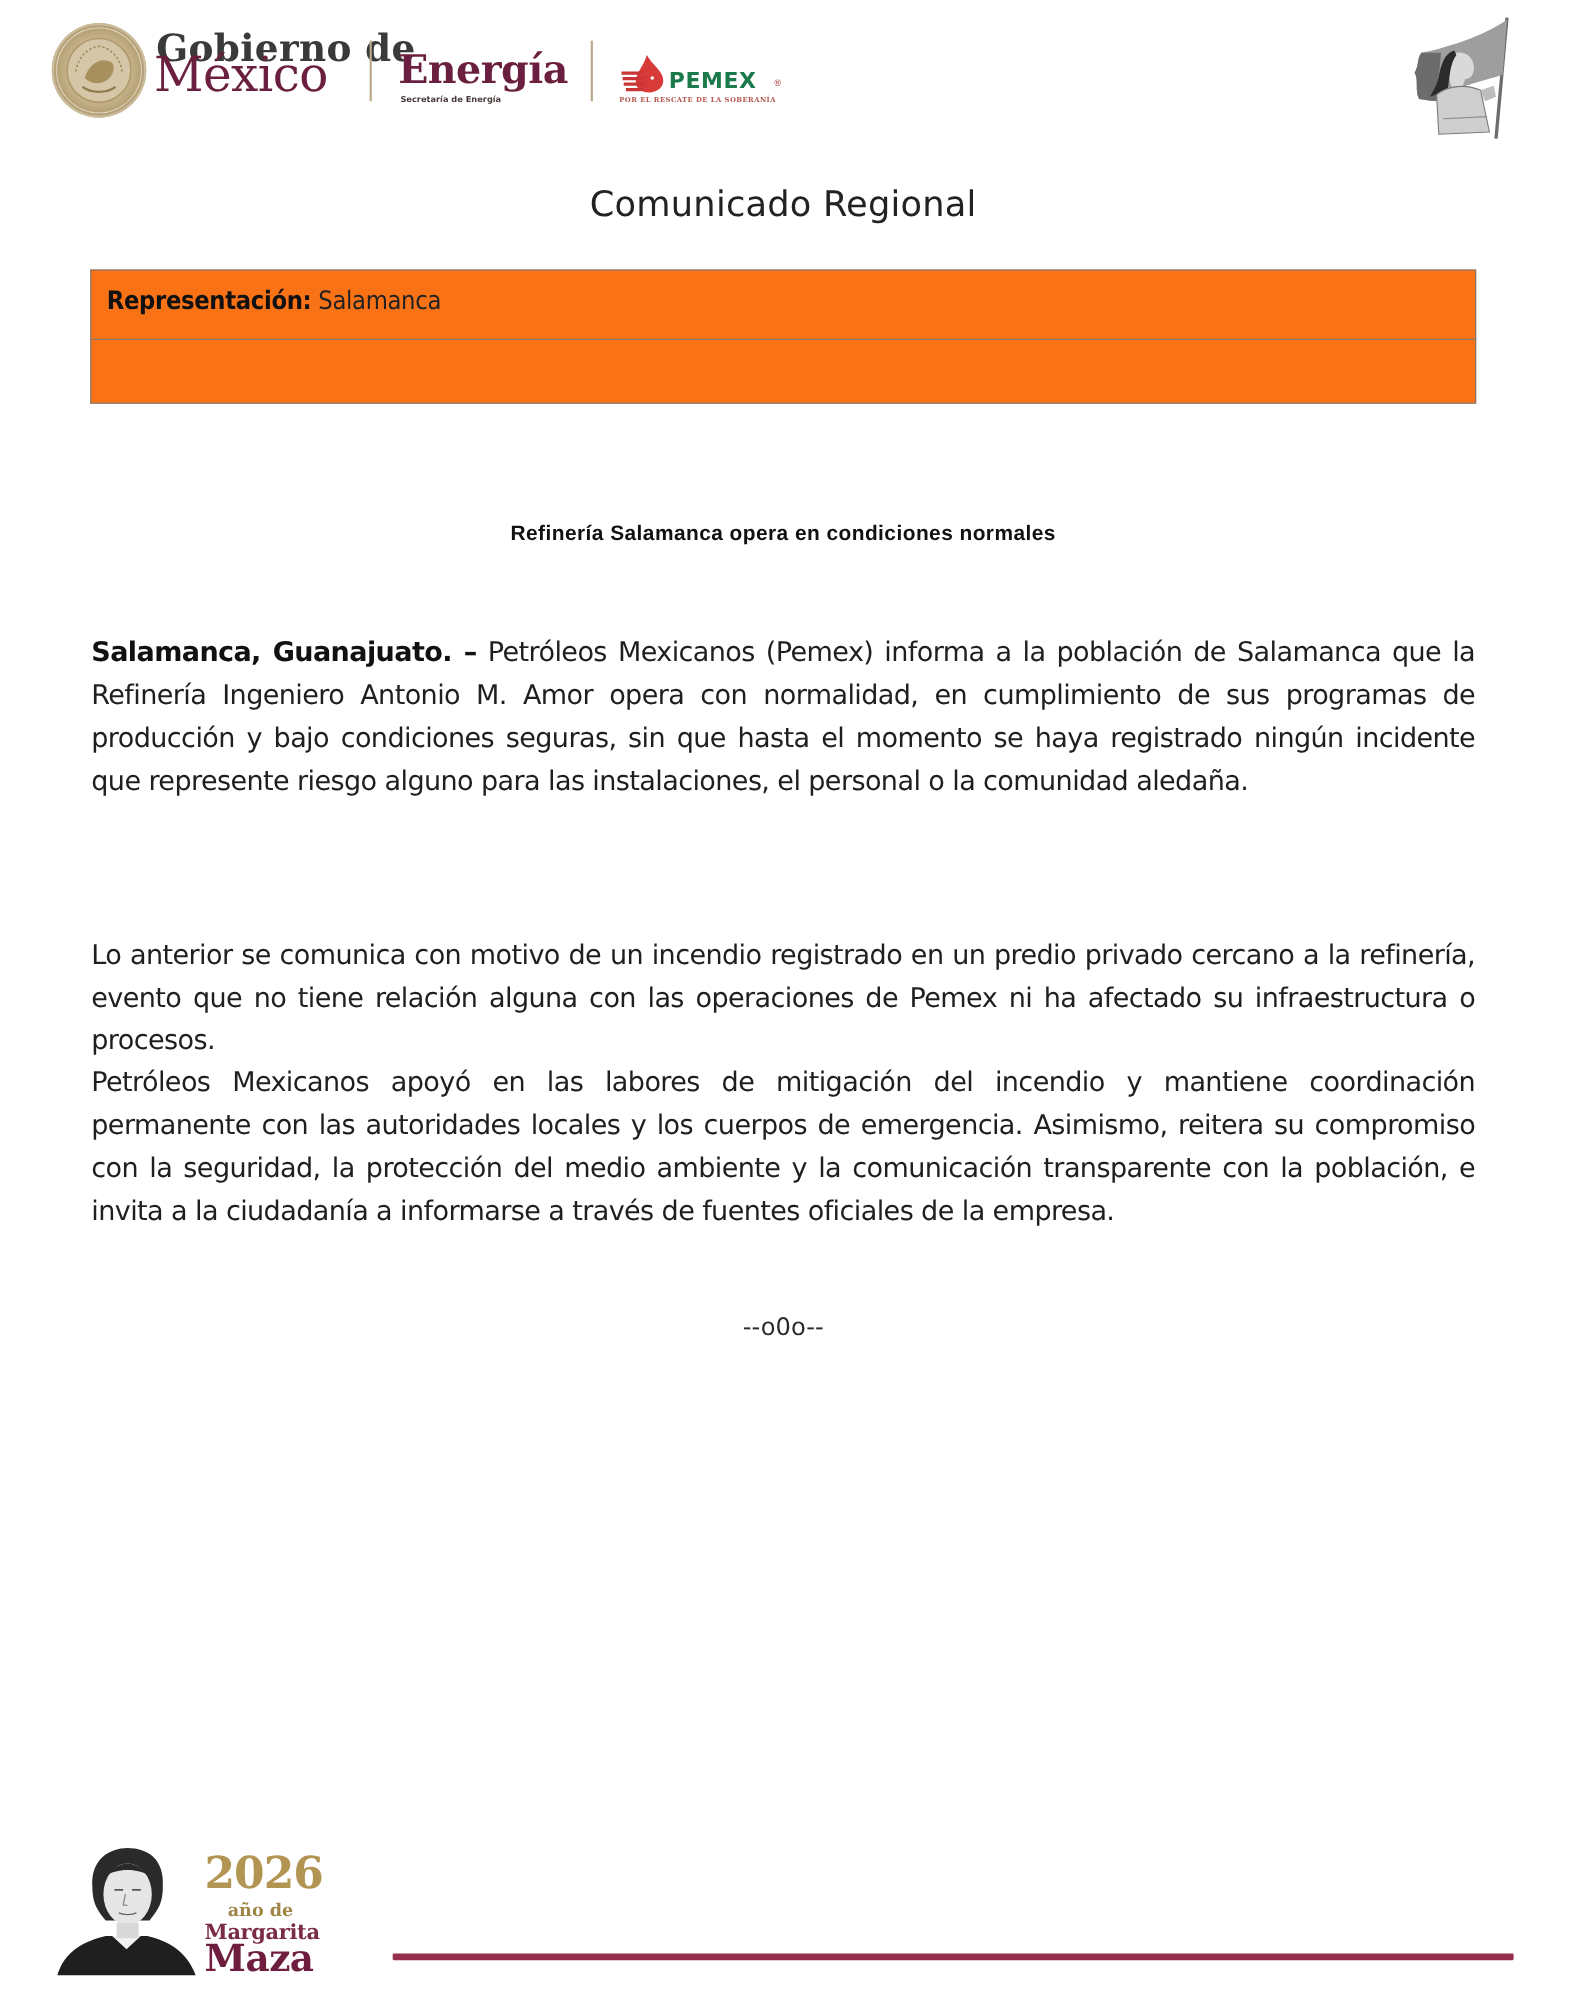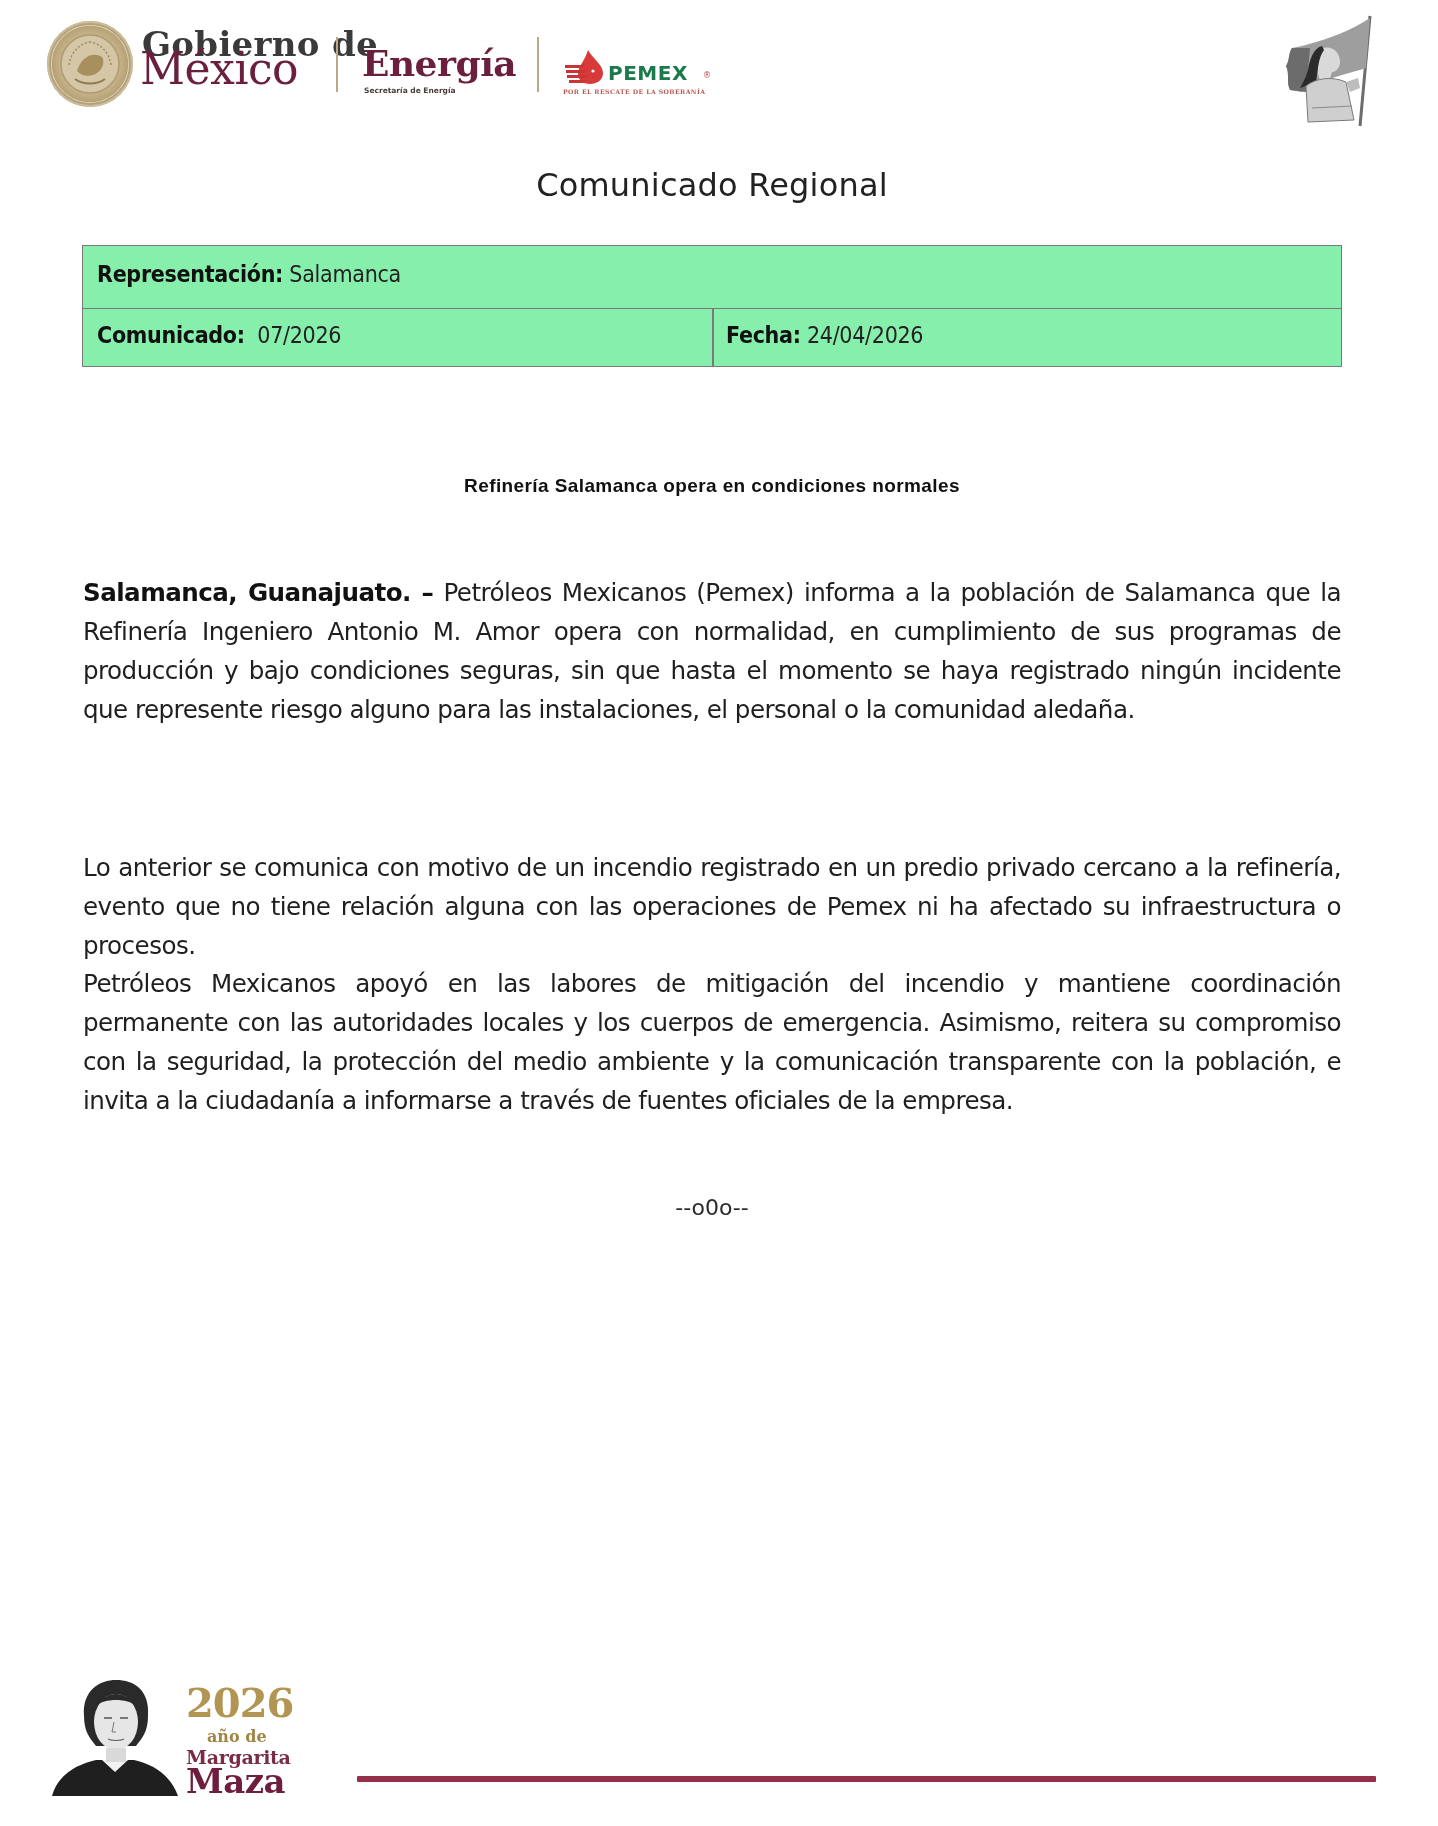--- a/index.html
+++ b/index.html
@@ -46,21 +46,21 @@
 
   
   .doc-type {
     left: 0; width: 1424px; top: 166px; text-align: center;
     font-family: "DejaVu Sans", sans-serif; font-size: 32px; color: #222222; letter-spacing: 0.2px;
   }
 
   
   .info-table {
     left: 82px; top: 245px; width: 1260px; height: 122px;
-    border: 1.5px solid #7a7a7a; background: #86efac; box-sizing: border-box;
+    border: 1.5px solid #7a7a7a; background: #f97316; box-sizing: border-box;
   }
   .row1 { position: absolute; left: 0; top: 0; right: 0; height: 63px; border-bottom: 1.5px solid #7a7a7a; box-sizing: border-box; }
   .row2 { position: absolute; left: 0; top: 63px; right: 0; bottom: 0; }
   .cell-split { position: absolute; left: 629px; top: 0; bottom: 0; width: 1.5px; background: #7a7a7a; }
   .cell-text {
     position: absolute; font-size: 23px; color: #222222; white-space: nowrap;
     font-family: "DejaVu Sans", sans-serif; font-stretch: condensed; letter-spacing: -0.3px;
   }
   .cell-text b { font-weight: bold; color: #111111; }
 
@@ -153,25 +153,20 @@
     <path d="M84 74 L96 70 L98 80 L88 84 Z" fill="#bdbdbd"></path>
   </svg>
 </div>
 
 <div class="abs doc-type">Comunicado Regional</div>
 
 <div class="abs info-table">
   <div class="row1">
     <span class="cell-text" style="left:14px; top:15px;"><b>Representación:</b> <span>Salamanca</span></span>
   </div>
-  <div class="row2">
-    <span class="cell-text" style="left:14px; top:13px;"><b>Comunicado:</b>&nbsp; <span>07/2026</span></span>
-    <div class="cell-split"></div>
-    <span class="cell-text" style="left:643px; top:13px;"><b>Fecha:</b> <span>24/04/2026</span></span>
-  </div>
 </div>
 
 <div class="abs headline">Refinería Salamanca opera en condiciones normales</div>
 
 <div class="abs body-text p1"><b>Salamanca, Guanajuato. –</b> <span>Petróleos Mexicanos (Pemex) informa a la población de Salamanca que la Refinería Ingeniero Antonio M. Amor opera con normalidad, en cumplimiento de sus programas de producción y bajo condiciones seguras, sin que hasta el momento se haya registrado ningún incidente que represente riesgo alguno para las instalaciones, el personal o la comunidad aledaña.</span></div>
 
 <div class="abs body-text p2">Lo anterior se comunica con motivo de un incendio registrado en un predio privado cercano a la refinería, evento que no tiene relación alguna con las operaciones de Pemex ni ha afectado su infraestructura o procesos.</div>
 
 <div class="abs body-text p3">Petróleos Mexicanos apoyó en las labores de mitigación del incendio y mantiene coordinación permanente con las autoridades locales y los cuerpos de emergencia. Asimismo, reitera su compromiso con la seguridad, la protección del medio ambiente y la comunicación transparente con la población, e invita a la ciudadanía a informarse a través de fuentes oficiales de la empresa.</div>
 

